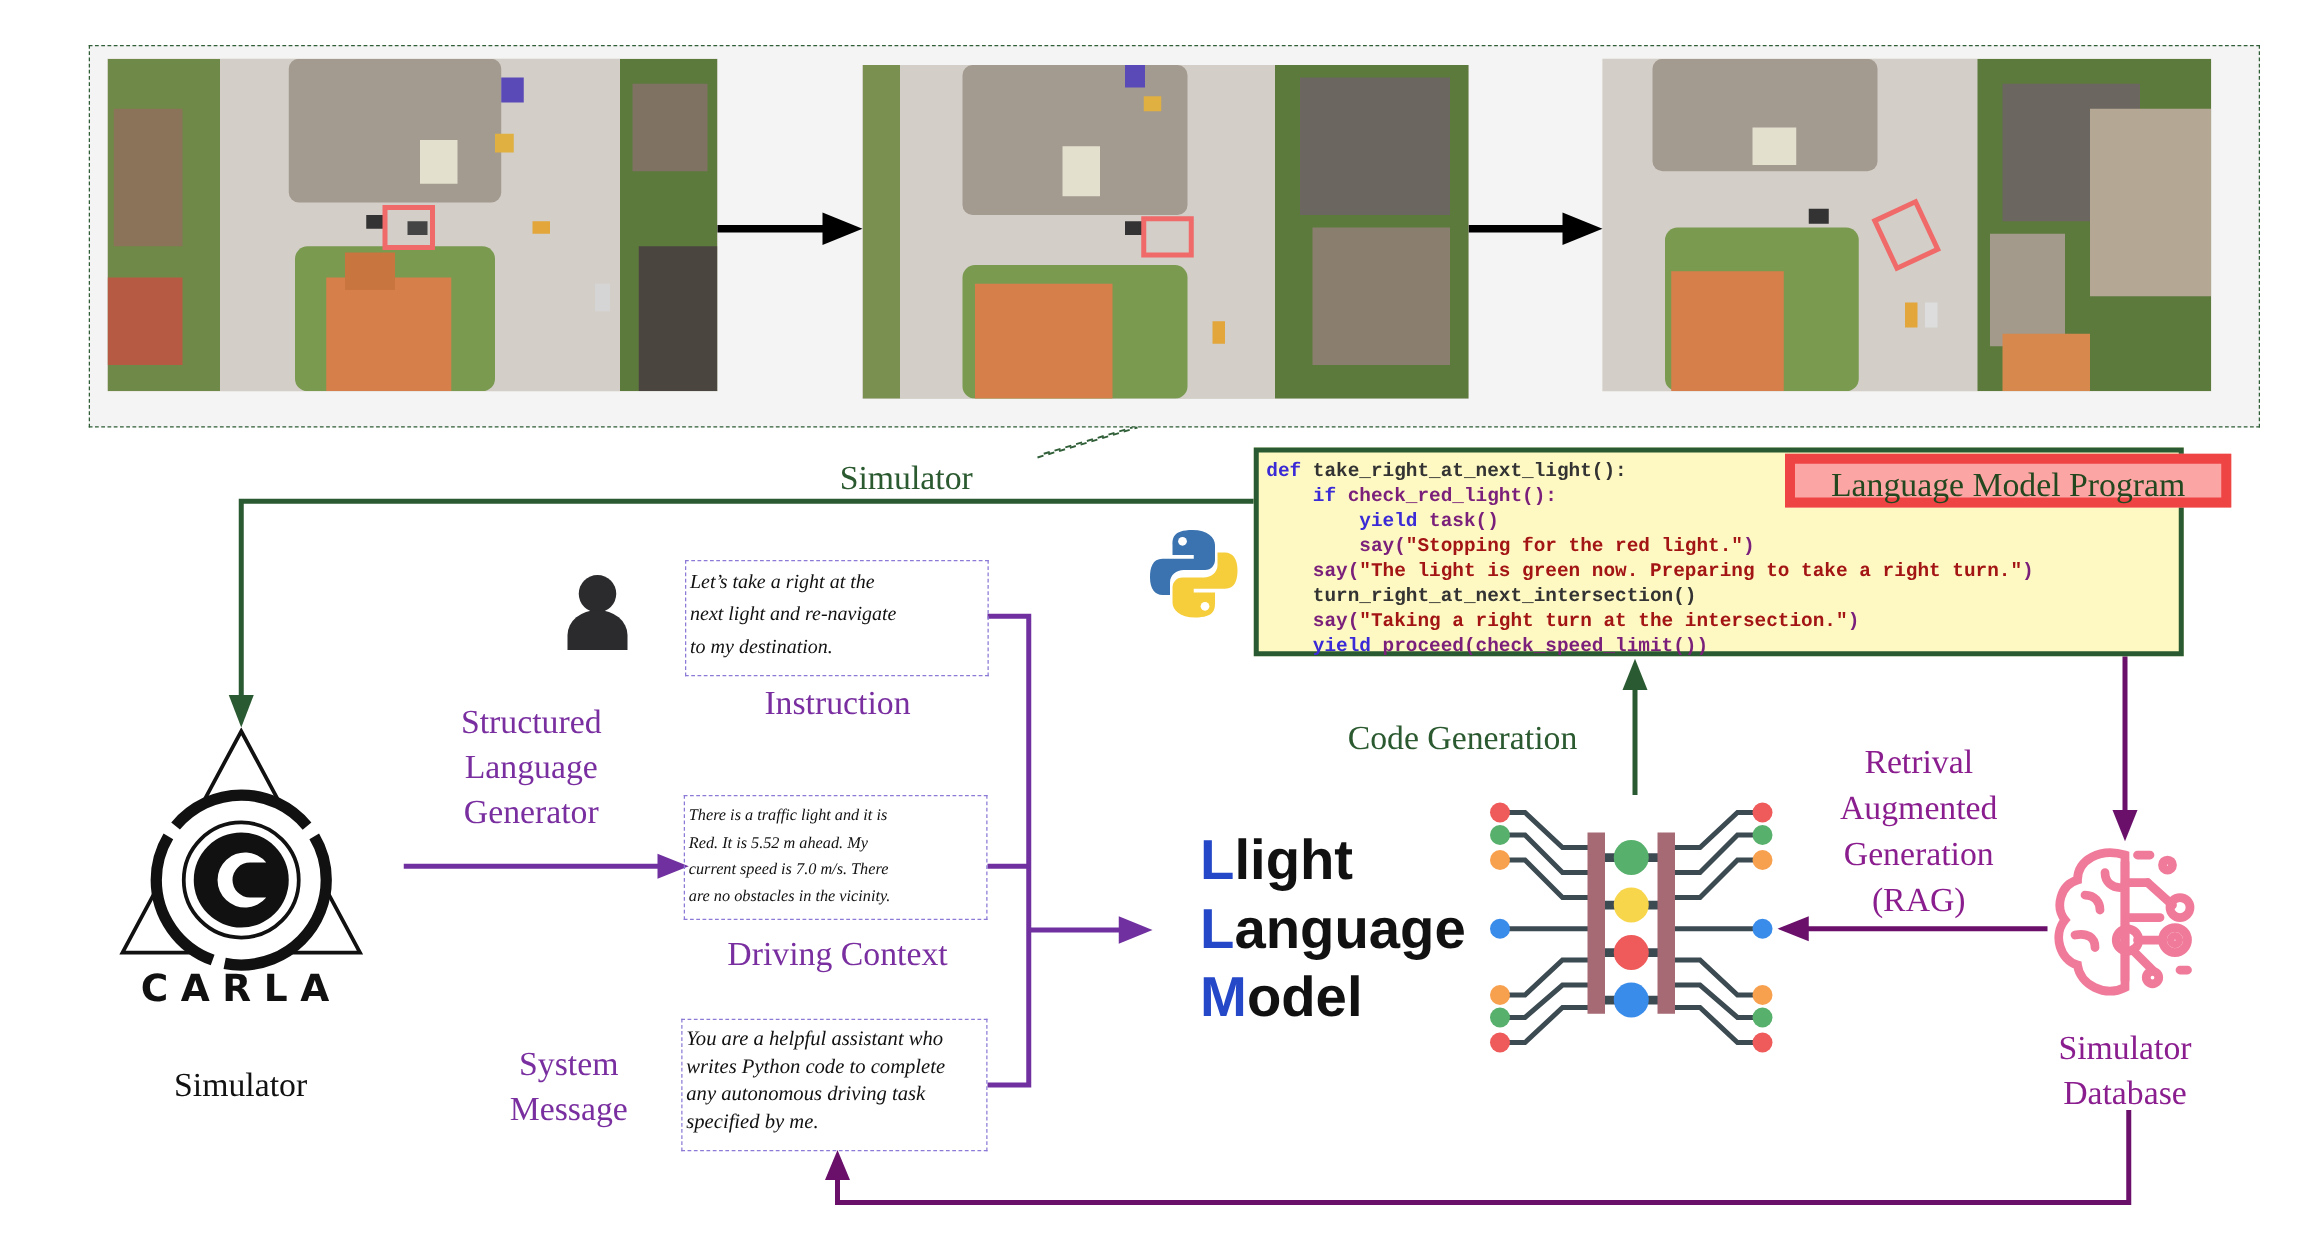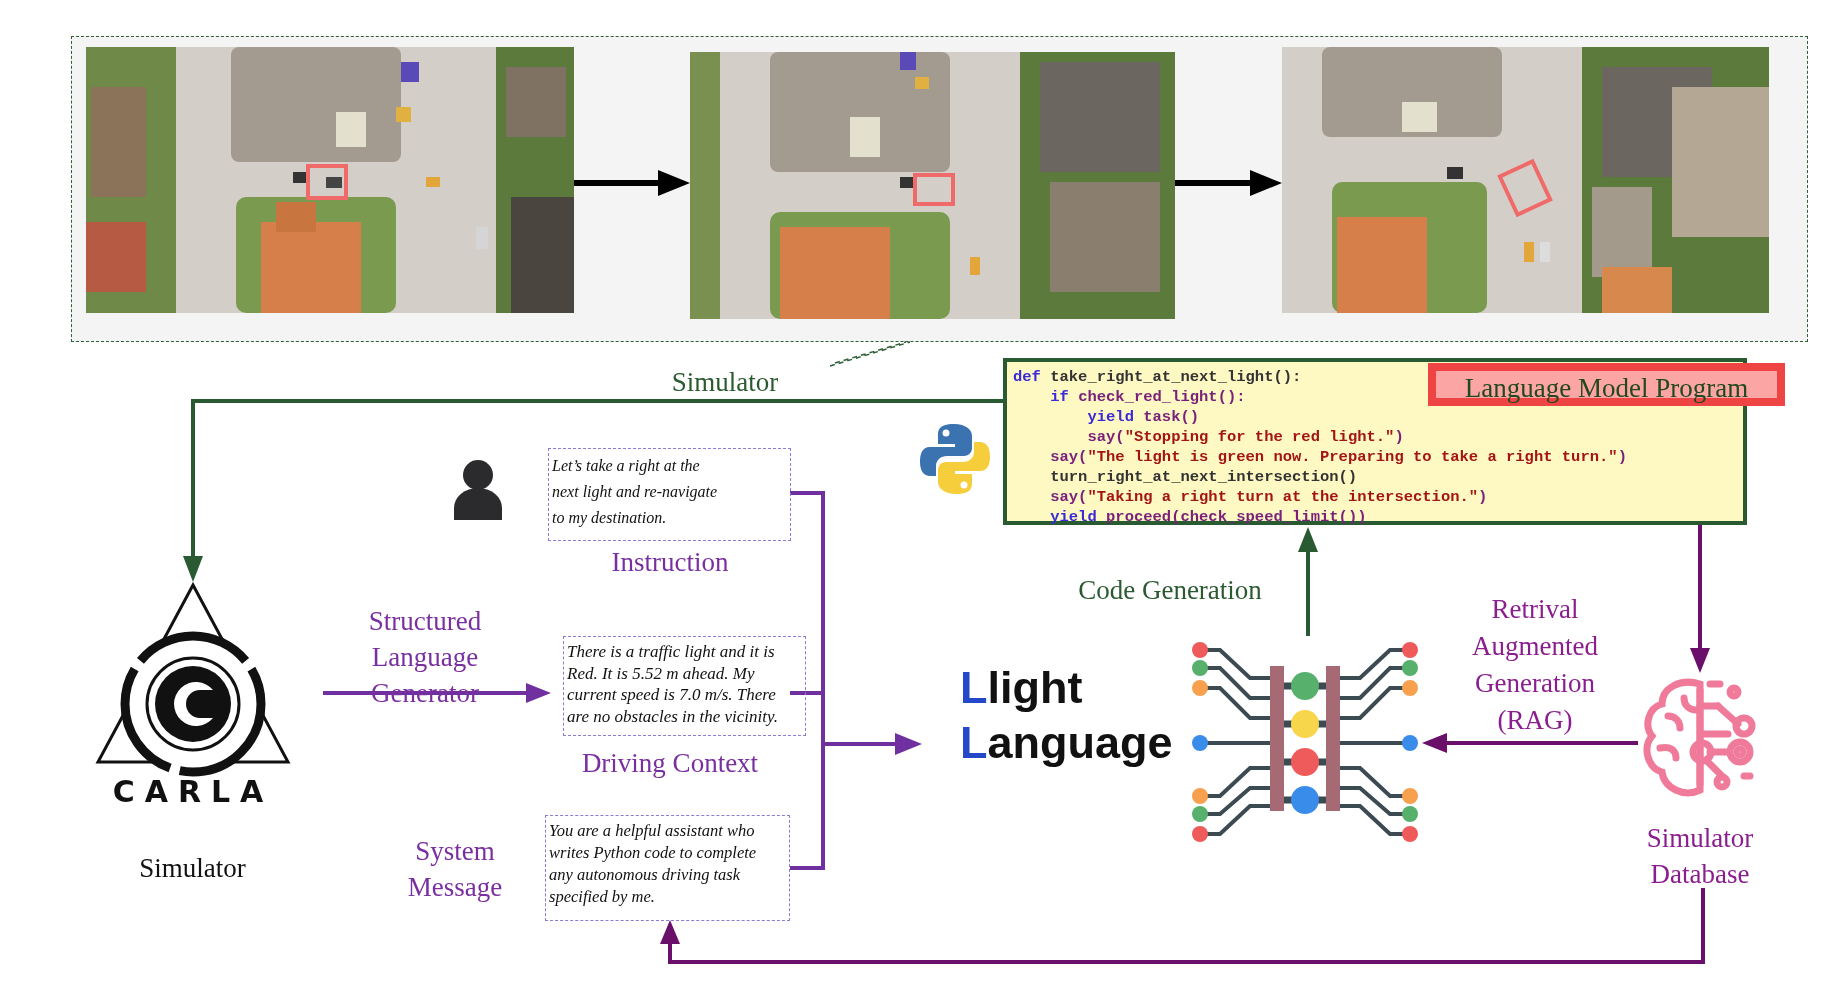--- a/index.html
+++ b/index.html
@@ -157,41 +157,41 @@
     <polygon points="105,3 200,180 10,180" fill="none" stroke="#111" stroke-width="3"></polygon>
     <circle cx="105" cy="122" r="68" fill="#fff" stroke="#111" stroke-width="9" stroke-dasharray="120,10"></circle>
     <circle cx="105" cy="122" r="46" fill="#fff" stroke="#111" stroke-width="3"></circle>
     <circle cx="105" cy="122" r="38" fill="#111"></circle>
     <path d="M125,108 A22,22 0 1 0 125,136 L112,136 A11,11 0 1 1 112,108 Z" fill="#fff"></path>
   </svg>
   <div class="abs" style="left:0;top:192px;width:210px;text-align:center;font-family:'DejaVu Sans',sans-serif;font-weight:bold;font-size:30px;letter-spacing:10px;color:#111;">CARLA</div>
 </div>
 <div class="lbl" style="left:100px;top:852px;width:185px;font-size:27px;color:#111;">Simulator</div>
 
-<div class="lbl purple" style="left:330px;top:603px;width:190px;font-size:27px;line-height:36px;">
+<div class="lbl purple" style="left:330px;top:559px;width:190px;font-size:27px;line-height:36px;">
   <div>Structured</div>
   <div>Language</div>
   <div>Generator</div>
 </div>
 
 <div class="abs" style="left:452px;top:458px;width:52px;height:62px;">
   <svg viewBox="0 0 52 62" width="52" height="62">
     <circle cx="26" cy="17" r="15" fill="#2b2b2e"></circle>
     <path d="M2,62 L2,50 A24,20 0 0 1 50,50 L50,62 Z" fill="#2b2b2e"></path>
   </svg>
 </div>
 
 <div class="textbox" style="left:548px;top:448px;width:243px;height:93px;font-size:16px;line-height:26px;">
   <div>Let’s take a right at the</div>
   <div>next light and re-navigate</div>
   <div>to my destination.</div>
 </div>
 <div class="lbl purple" style="left:565px;top:546px;width:210px;font-size:27px;">Instruction</div>
 
-<div class="textbox" style="left:547px;top:636px;width:243px;height:100px;font-size:17px;line-height:21.5px;margin-left:16px;">
+<div class="textbox" style="left:547px;top:636px;width:243px;height:100px;font-size:13px;line-height:21.5px;">
   <div>There is a traffic light and it is</div>
   <div>Red. It is 5.52 m ahead. My</div>
   <div>current speed is 7.0 m/s. There</div>
   <div>are no obstacles in the vicinity.</div>
 </div>
 <div class="lbl purple" style="left:560px;top:747px;width:220px;font-size:27px;">Driving Context</div>
 
 <div class="lbl purple" style="left:385px;top:833px;width:140px;font-size:27px;line-height:36px;">
   <div>System</div>
   <div>Message</div>
@@ -224,20 +224,21 @@
       <div class="code-line" style="top: 146px;">    <span class="kw">yield</span><span class="pl"> proceed(check_speed_limit())</span></div>
     </div>
 </div>
 <div class="lmp-label">Language Model Program</div>
 
 <div class="lbl green" style="left:1055px;top:574px;width:230px;font-size:27px;">Code Generation</div>
 
 <div class="llm-text">
   <div><span class="cap">L</span><span>light</span></div>
   <div><span class="cap">L</span><span>anguage</span></div>
+  <div><span class="cap">M</span><span>odel</span></div>
 </div>
 
 <div class="abs" style="left:1190px;top:636px;width:230px;height:210px;">
   <svg viewBox="0 0 230 210" width="230" height="210">
     <g stroke="#3c4a52" stroke-width="4" fill="none">
       <polyline points="14,14 30,14 60,42 90,42"></polyline>
       <polyline points="14,32 30,32 60,62 90,62"></polyline>
       <polyline points="14,52 30,52 60,82 90,82"></polyline>
       <line x1="14" y1="107" x2="90" y2="107"></line>
       <polyline points="14,160 30,160 60,132 90,132"></polyline>

